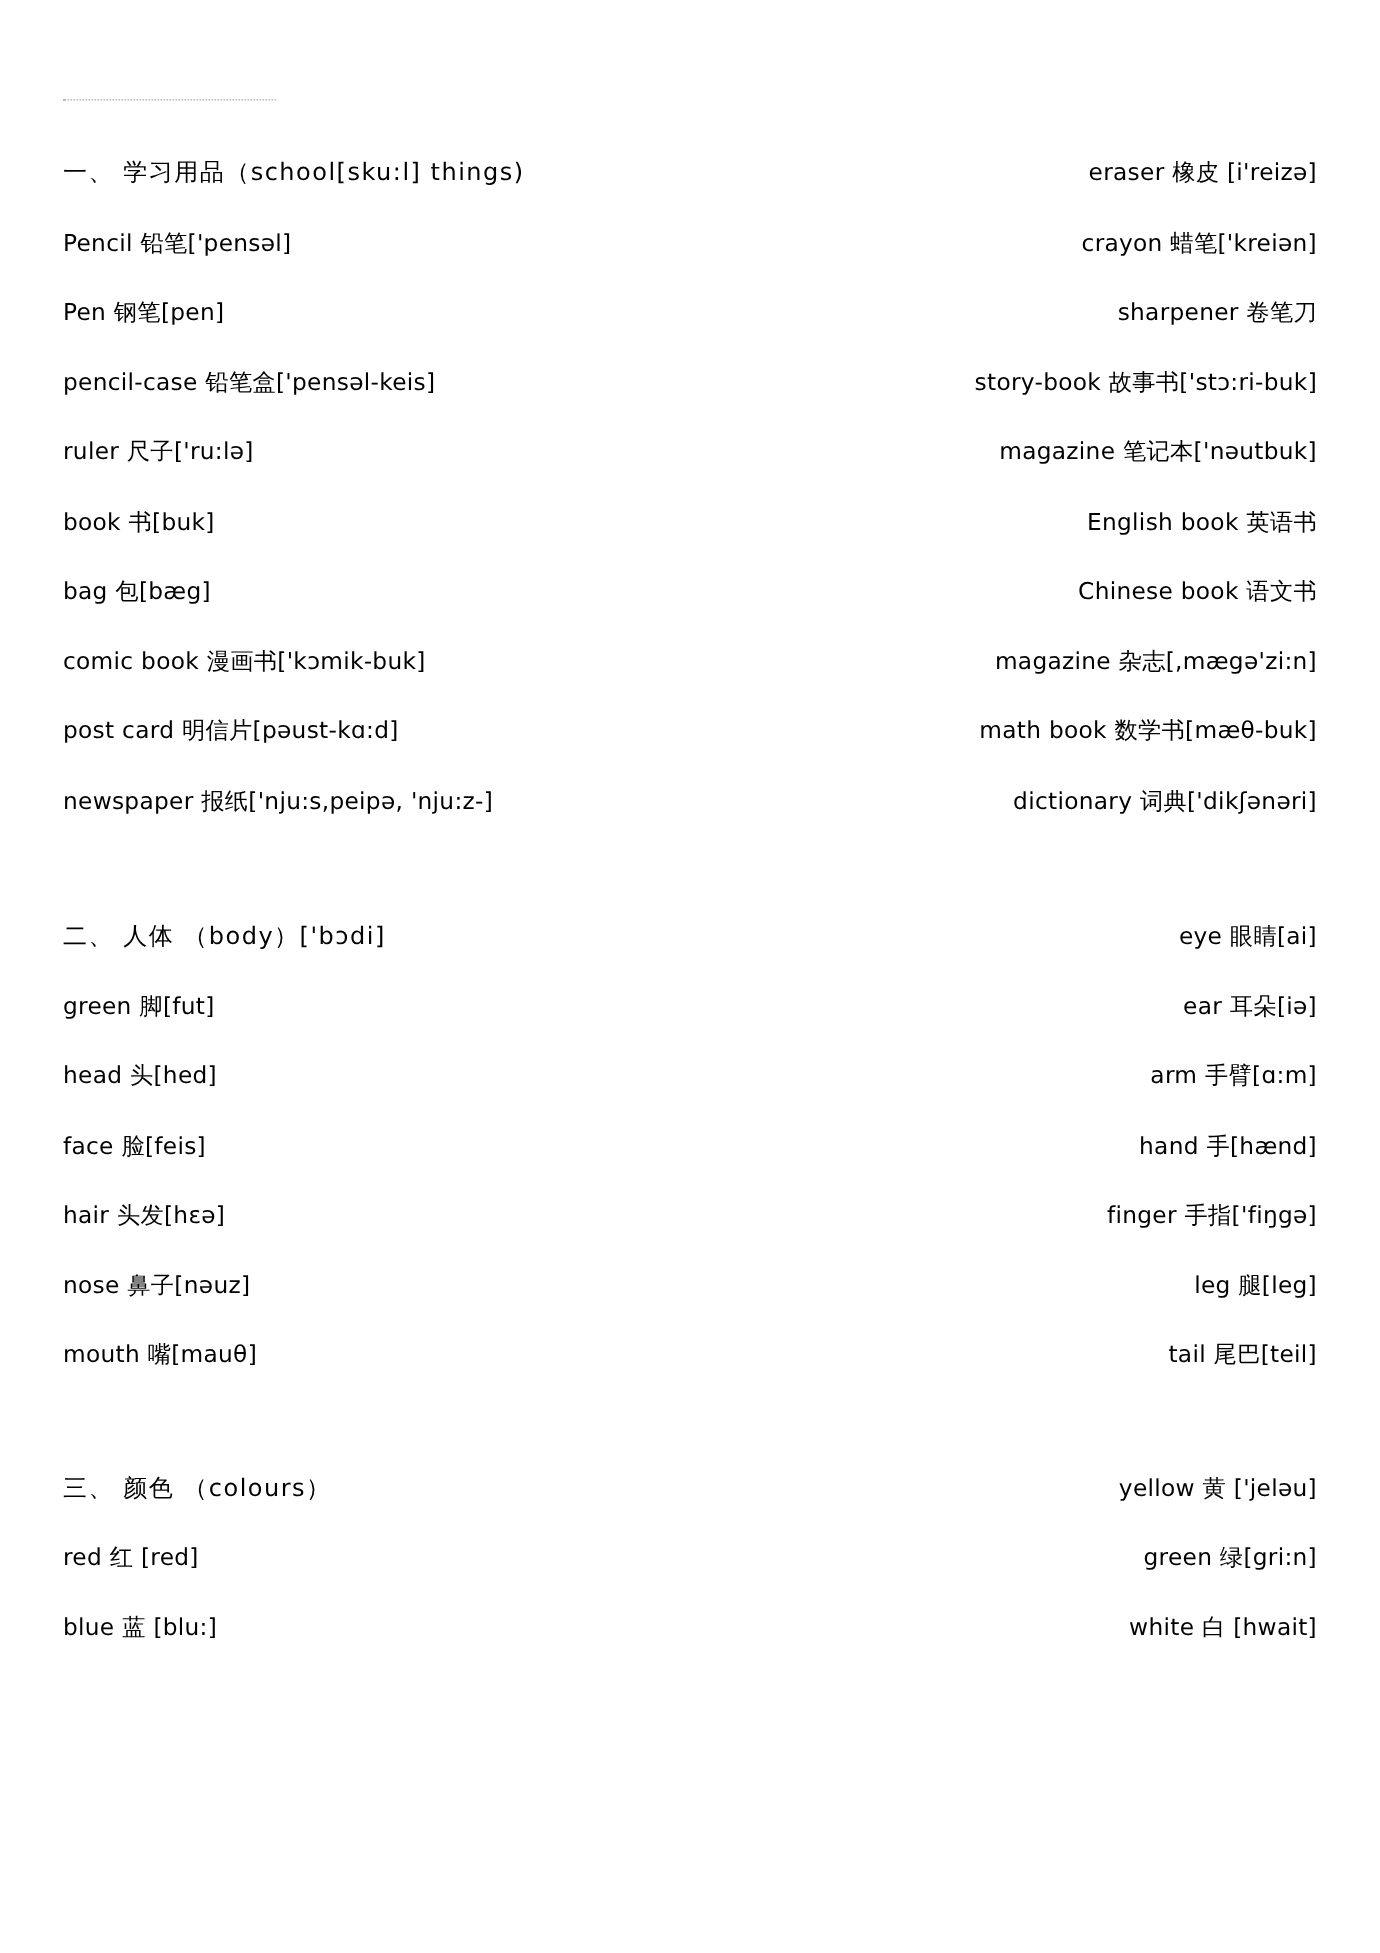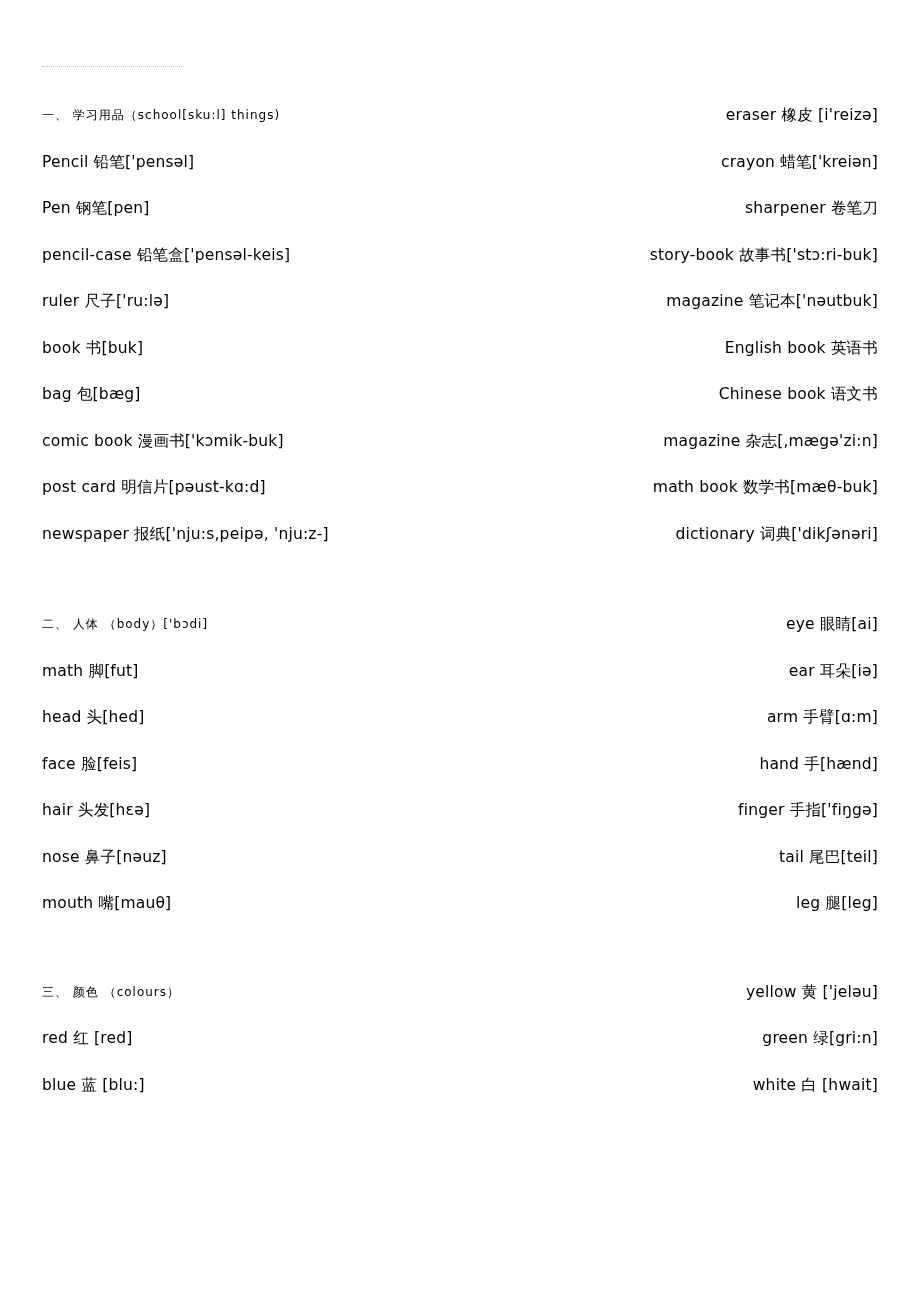--- a/index.html
+++ b/index.html
@@ -54,21 +54,21 @@
     text-align: right;
   }
   .entry {
     height: 46.5px;
     line-height: 46.5px;
     font-size: 15.5px;
     white-space: nowrap;
     letter-spacing: 0.2px;
   }
   .heading {
-    font-size: 12px;
+    font-size: 16px;
     letter-spacing: 1px;
   }
   .gap {
     height: 44px;
   }
   .gap-small {
     height: 42px;
   }
   .footer {
     position: absolute;
@@ -130,35 +130,35 @@
         </div>
       </div>
     </div>
 
     <div class="gap"></div>
 
     <div class="section">
       <div class="cols">
         <div class="col-left">
           <div class="entry heading">二、 人体 （body）['bɔdi]</div>
-          <div class="entry">math 脚[fut]</div>
+          <div class="entry">green 脚[fut]</div>
           <div class="entry">head 头[hed]</div>
           <div class="entry">face 脸[feis]</div>
           <div class="entry">hair 头发[hεə]</div>
           <div class="entry">nose 鼻子[nəuz]</div>
           <div class="entry">mouth 嘴[mauθ]</div>
         </div>
         <div class="col-right">
           <div class="entry">eye 眼睛[ai]</div>
           <div class="entry">ear 耳朵[iə]</div>
           <div class="entry">arm 手臂[ɑ:m]</div>
           <div class="entry">hand 手[hænd]</div>
           <div class="entry">finger 手指['fiŋgə]</div>
+          <div class="entry">leg 腿[leg]</div>
           <div class="entry">tail 尾巴[teil]</div>
-          <div class="entry">leg 腿[leg]</div>
         </div>
       </div>
     </div>
 
     <div class="gap-small"></div>
 
     <div class="section">
       <div class="cols">
         <div class="col-left">
           <div class="entry heading">三、 颜色 （colours）</div>

